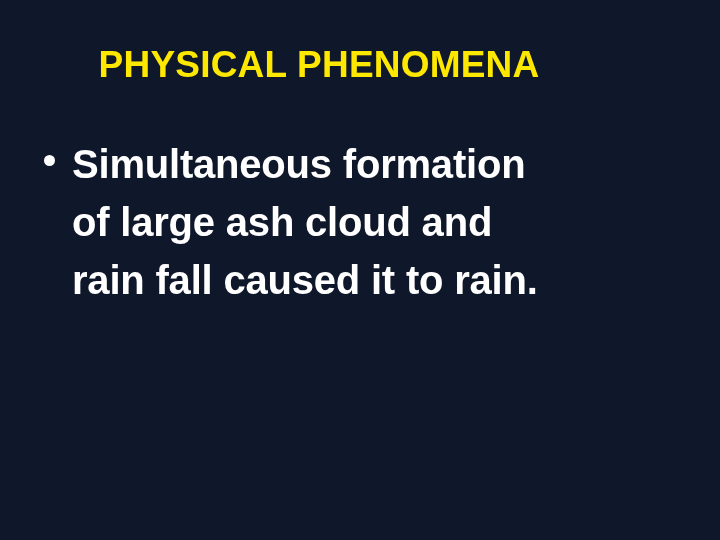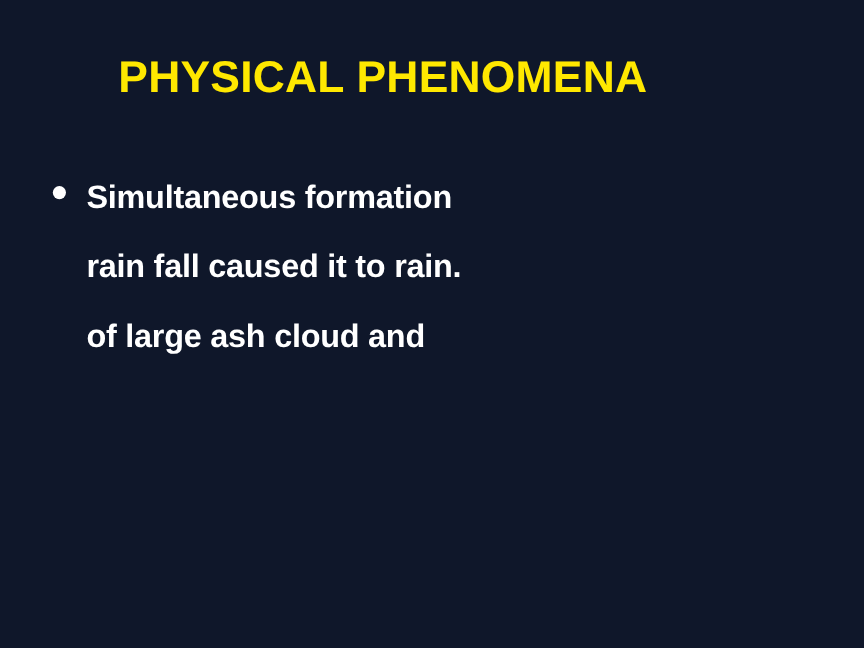--- a/index.html
+++ b/index.html
@@ -37,21 +37,21 @@
   #body-block {
     position: absolute;
     left: 42px;
     top: 135px;
     width: 640px;
   }
   .bullet-item {
     position: relative;
     padding-left: 30px;
     color: #FFFFFF;
-    font-size: 27px;
+    font-size: 40px;
     font-weight: bold;
     line-height: 58px;
     letter-spacing: -0.2px;
   }
   .bullet-marker {
     position: absolute;
     left: 2px;
     top: 20px;
     width: 11px;
     height: 11px;
@@ -72,20 +72,20 @@
 <div id="slide">
 
   <div id="slide-title">PHYSICAL PHENOMENA</div>
 
   <div id="body-block">
 
     <div class="bullet-item">
       <span class="bullet-marker"></span>
       <span class="bullet-lines">
         <span class="bullet-line">Simultaneous formation</span>
+        <span class="bullet-line">of large ash cloud and</span>
         <span class="bullet-line">rain fall caused it to rain.</span>
-        <span class="bullet-line">of large ash cloud and</span>
       </span>
     </div>
 
   </div>
 
 </div>
 
 </body></html>

